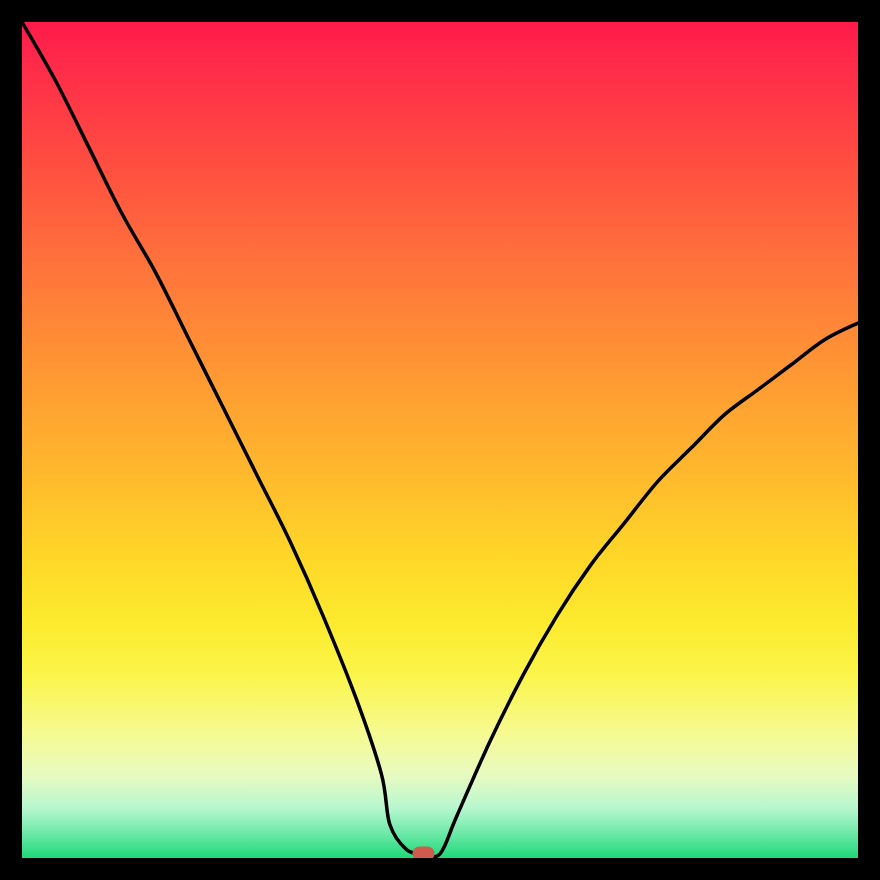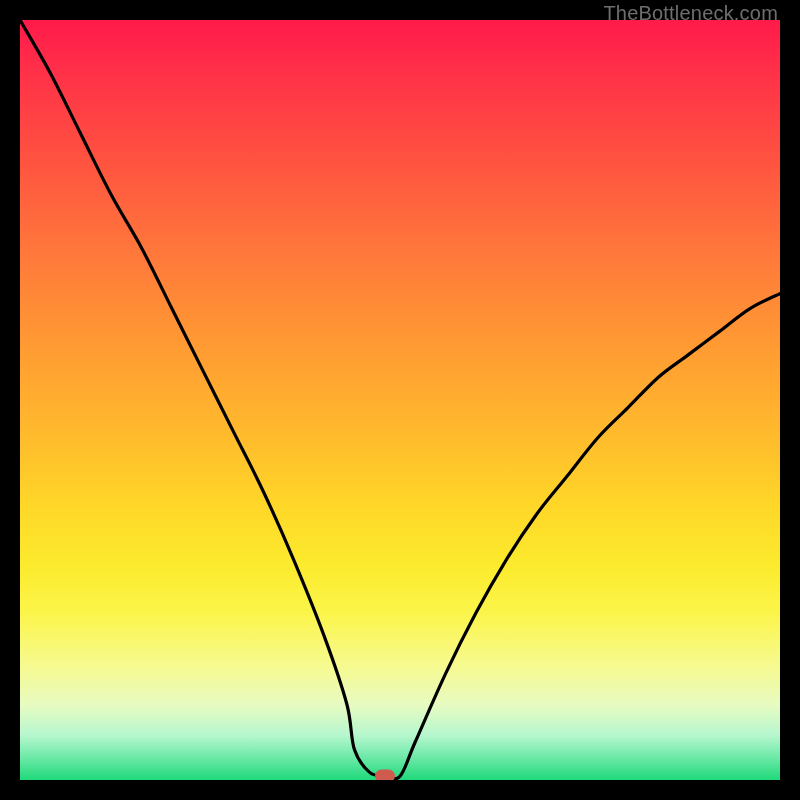--- a/index.html
+++ b/index.html
@@ -68,21 +68,20 @@
     background: #cf5a4e;
     border-radius: 7px;
     transform: translate(-50%, -50%);
   }
 </style>
 </head>
 <body>
 
 <div class="stage">
 
-  <div class="watermark">TheBottleneck.com</div>
 
   <div class="plot">
     <div class="gradient"></div>
 
     <svg class="curve-svg" viewBox="0 0 760 760" preserveAspectRatio="none">
       <path fill="none" stroke="#000000" stroke-width="3.2" stroke-linecap="round" d="M 0.0 0.0 C 5.1 8.9, 20.3 34.2, 30.4 53.2 C 40.5 72.2, 50.7 93.7, 60.8 114.0 C 70.9 134.3, 81.1 155.8, 91.2 174.8 C 101.3 193.8, 111.5 209.0, 121.6 228.0 C 131.7 247.0, 141.9 268.5, 152.0 288.8 C 162.1 309.1, 172.3 329.3, 182.4 349.6 C 192.5 369.9, 202.7 390.1, 212.8 410.4 C 222.9 430.7, 233.1 449.7, 243.2 471.2 C 253.3 492.7, 263.5 515.5, 273.6 539.6 C 283.7 563.7, 295.1 591.5, 304.0 615.6 C 312.9 639.7, 321.7 665.0, 326.8 684.0 C 331.9 703.0, 330.6 718.2, 334.4 729.6 C 338.2 741.0, 344.5 748.0, 349.6 752.4 C 354.7 756.8, 359.7 755.6, 364.8 756.2 C 369.9 756.8, 374.9 761.9, 380.0 756.2 C 385.1 750.5, 387.6 739.1, 395.2 722.0 C 402.8 704.9, 415.5 675.1, 425.6 653.6 C 435.7 632.1, 445.9 611.8, 456.0 592.8 C 466.1 573.8, 476.3 556.1, 486.4 539.6 C 496.5 523.1, 506.7 507.9, 516.8 494.0 C 526.9 480.1, 537.1 468.7, 547.2 456.0 C 557.3 443.3, 567.5 429.4, 577.6 418.0 C 587.7 406.6, 597.9 397.7, 608.0 387.6 C 618.1 377.5, 628.3 366.1, 638.4 357.2 C 648.5 348.3, 658.7 342.0, 668.8 334.4 C 678.9 326.8, 689.1 319.2, 699.2 311.6 C 709.3 304.0, 719.5 295.1, 729.6 288.8 C 739.7 282.5, 754.9 276.1, 760.0 273.6 "></path>
     </svg>
 
     <div class="marker" style="left: 364.8px; top: 756.2px; background: rgb(207, 90, 78);"></div>
   </div>

